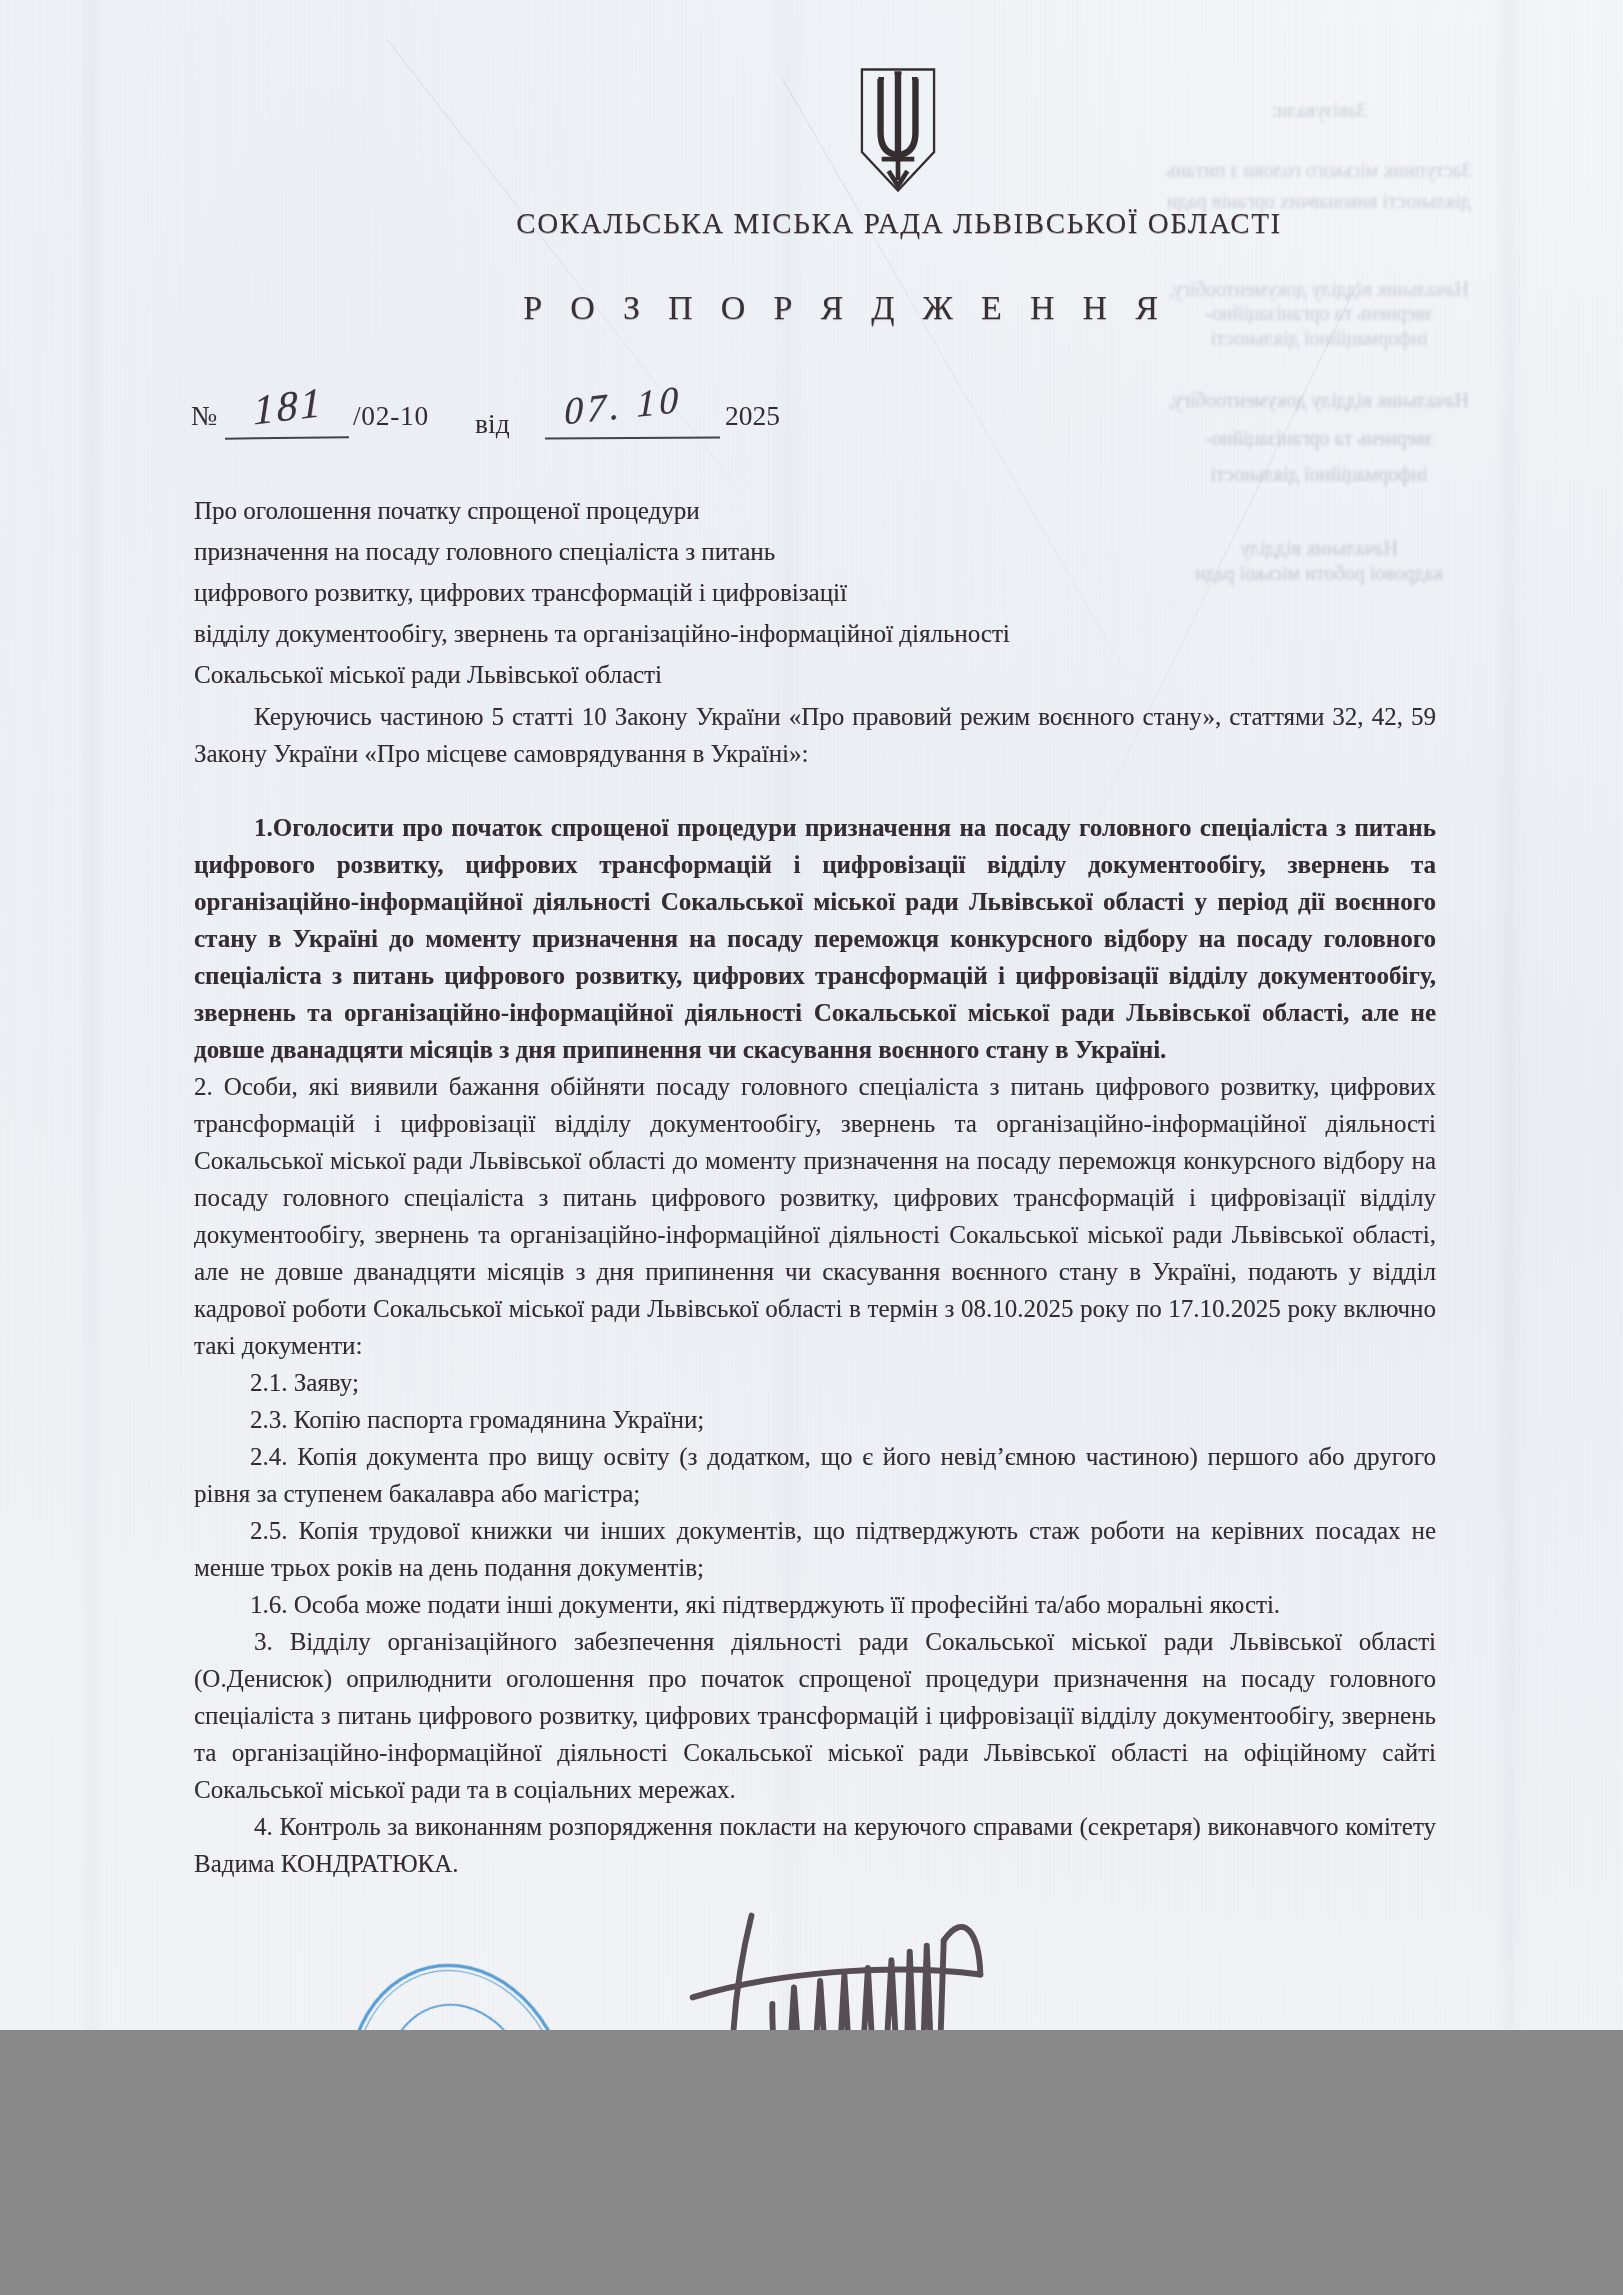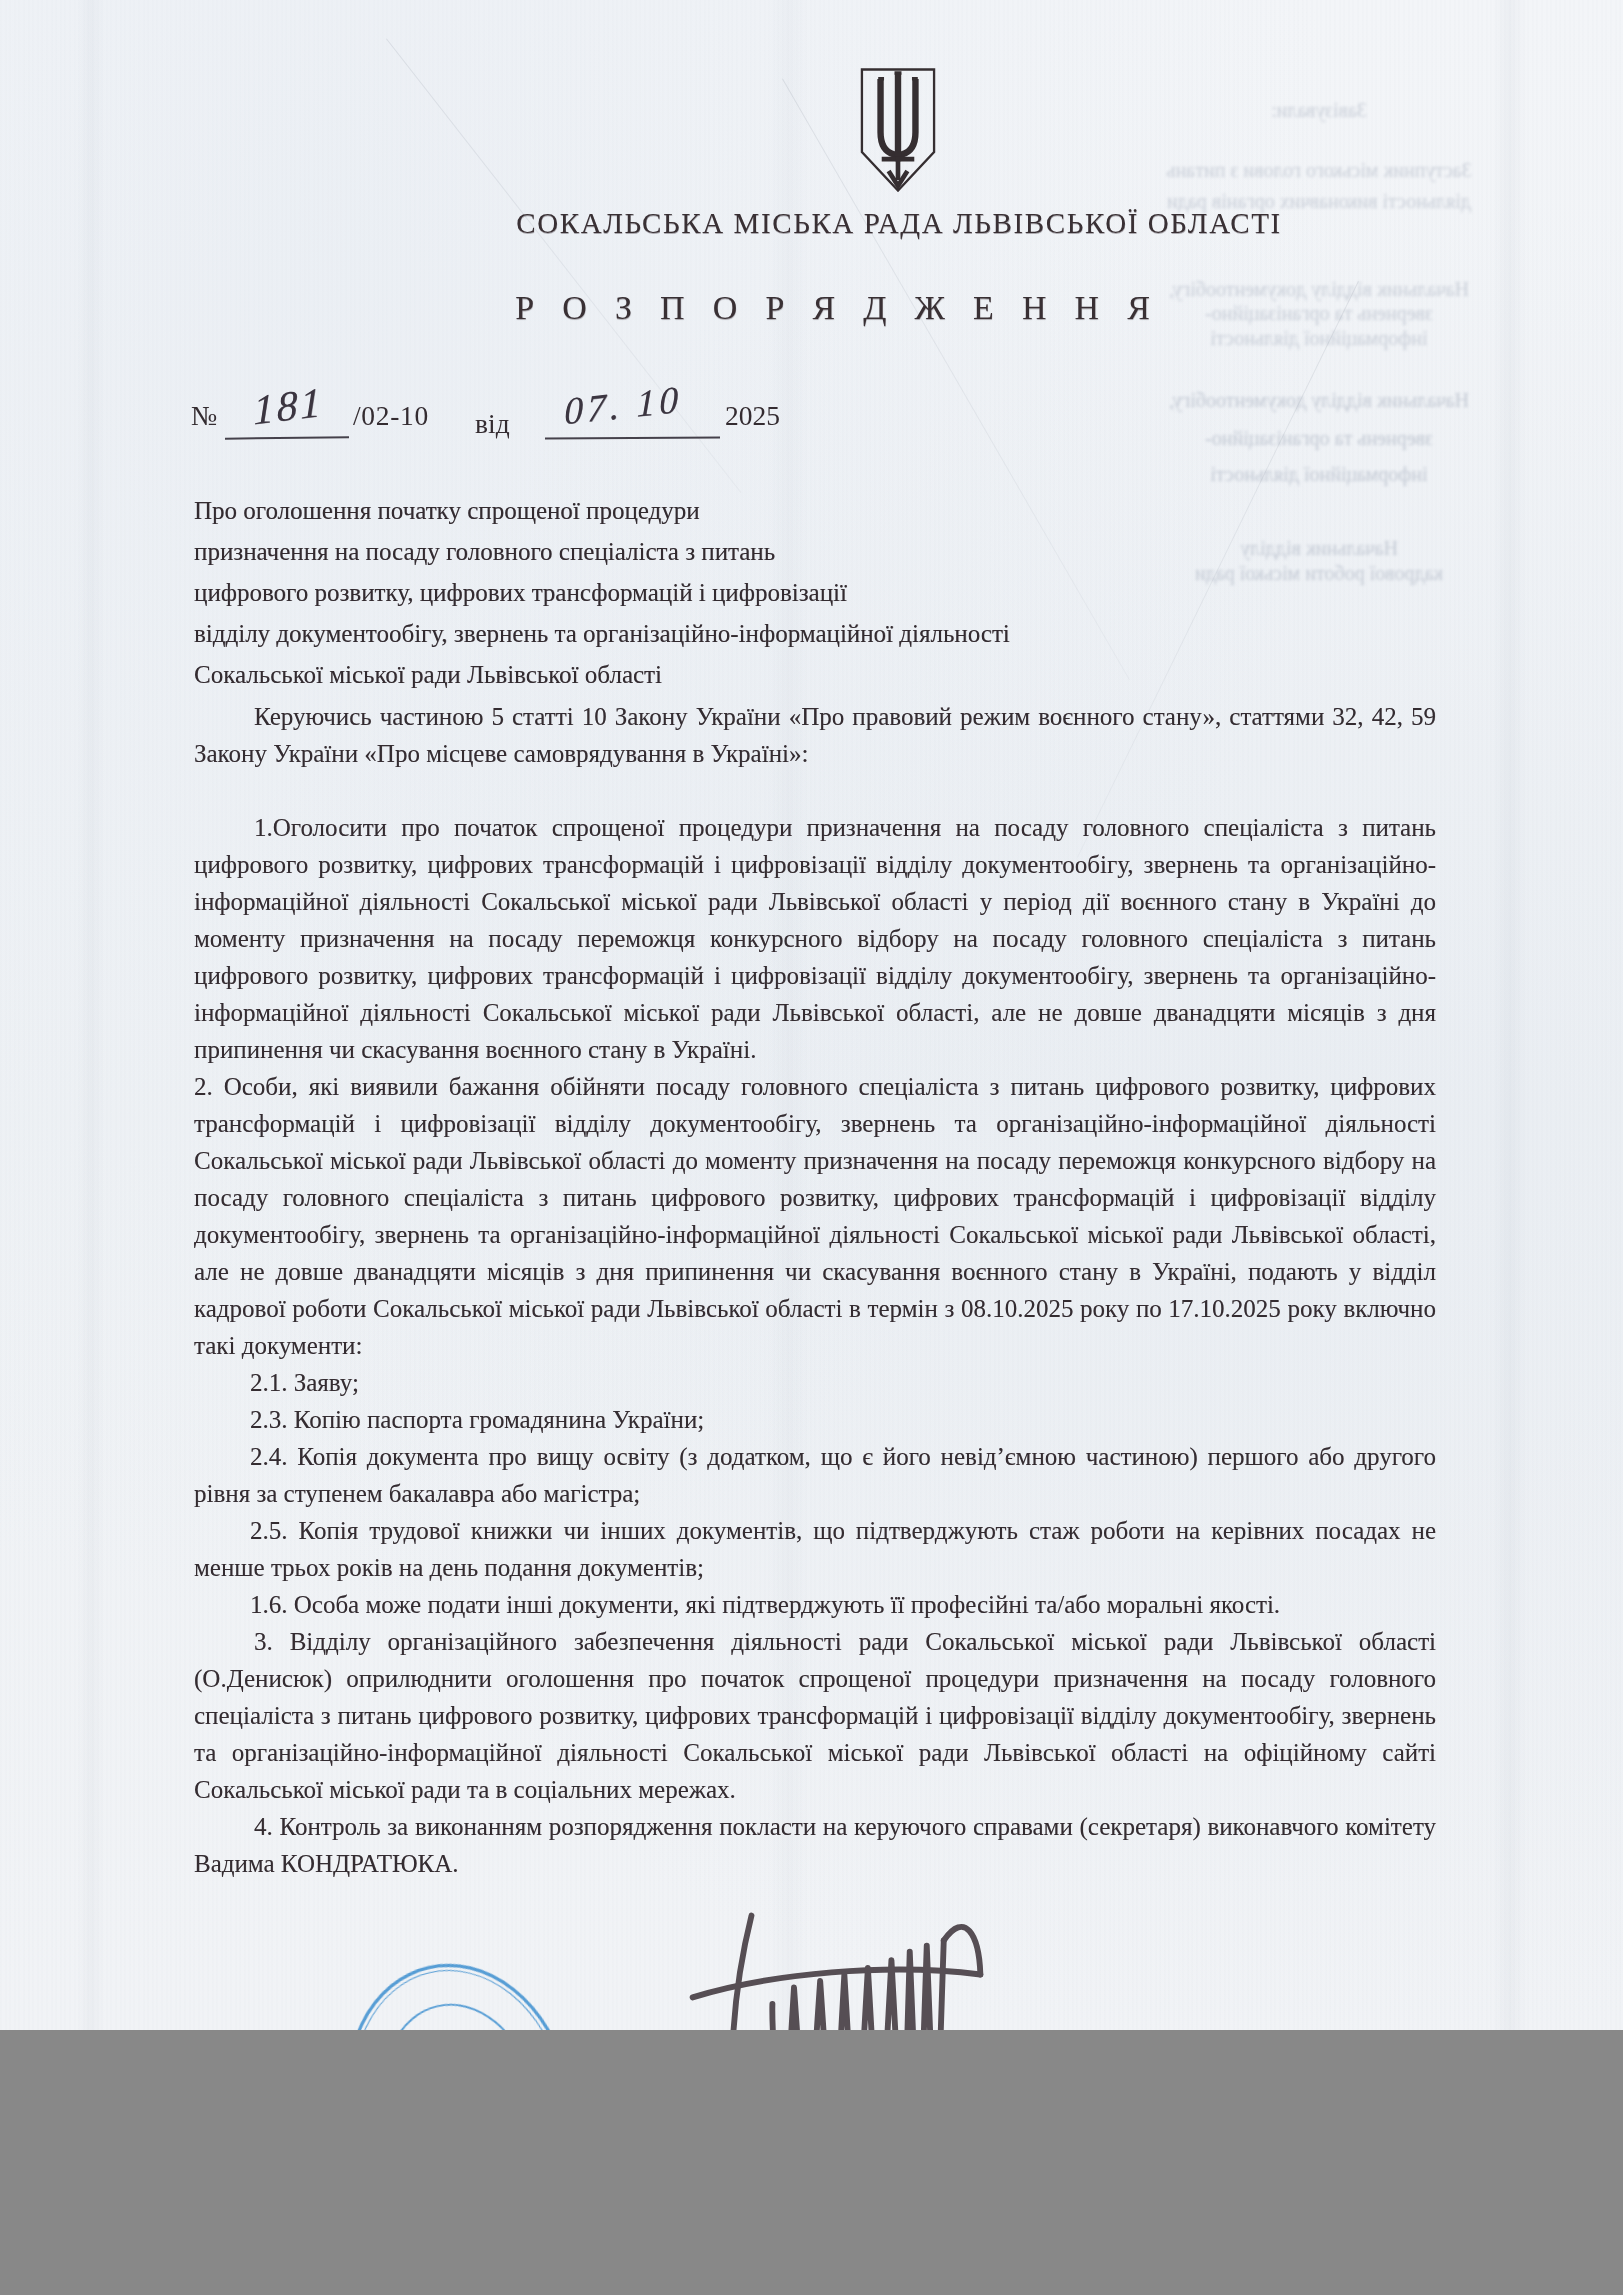--- a/index.html
+++ b/index.html
@@ -43,21 +43,21 @@
 
   
   .emblem{position:absolute;left:852px;top:66px;width:92px;height:128px;color:#352e31;}
   .council-title{
     position:absolute;left:369px;top:207px;width:1060px;
     text-align:center;font-size:29px;letter-spacing:1.6px;
     color:#393034;text-shadow:0.3px 0.5px 0.5px rgba(45,35,42,.35);
     white-space:nowrap;
   }
   .doc-type{
-    position:absolute;left:314px;top:289px;width:1047px;
+    position:absolute;left:322px;top:289px;width:1047px;
     text-align:center;font-size:34px;letter-spacing:9.8px;
     color:#393034;text-shadow:0.3px 0.5px 0.7px rgba(45,35,42,.35);
     white-space:nowrap;
   }
 
   
   .numline{position:absolute;top:391px;left:0;width:1624px;height:79px;font-size:27.5px;}
   .numline .no-sign{position:absolute;left:191px;top:9.2px;}
   .numline .hand{
     font-style:italic;color:#3b3540;
@@ -82,21 +82,21 @@
 
   
   .body-flow{
     position:absolute;left:194px;top:698px;width:1242px;
     font-size:25px;line-height:37px;text-align:justify;
     text-shadow:0.2px 0.3px 0.5px rgba(50,40,46,.33);
   }
   .body-flow p{margin:0;}
   .para-indent{text-indent:60px;}
   .item-indent{text-indent:56px;}
-  .gap-top{margin-top:37px !important;}
+  .gap-top{margin-top:37px !important;font-weight:bold;}
 
   
   .sign-position{position:absolute;left:196px;top:2119px;font-size:26px;font-weight:bold;color:#332b30;text-shadow:0.3px 0.4px 0.5px rgba(45,35,42,.4);text-align:center;}
   .sign-name{position:absolute;left:1178px;top:2119px;font-size:26px;color:#362e33;text-shadow:0.2px 0.3px 0.5px rgba(50,40,46,.33);}
 
   
   .stamp{
     position:absolute;left:343px;top:1956px;width:233px;height:292px;
     color:#3f96d8;opacity:.85;transform:rotate(-13deg);
     filter:blur(0.3px);

